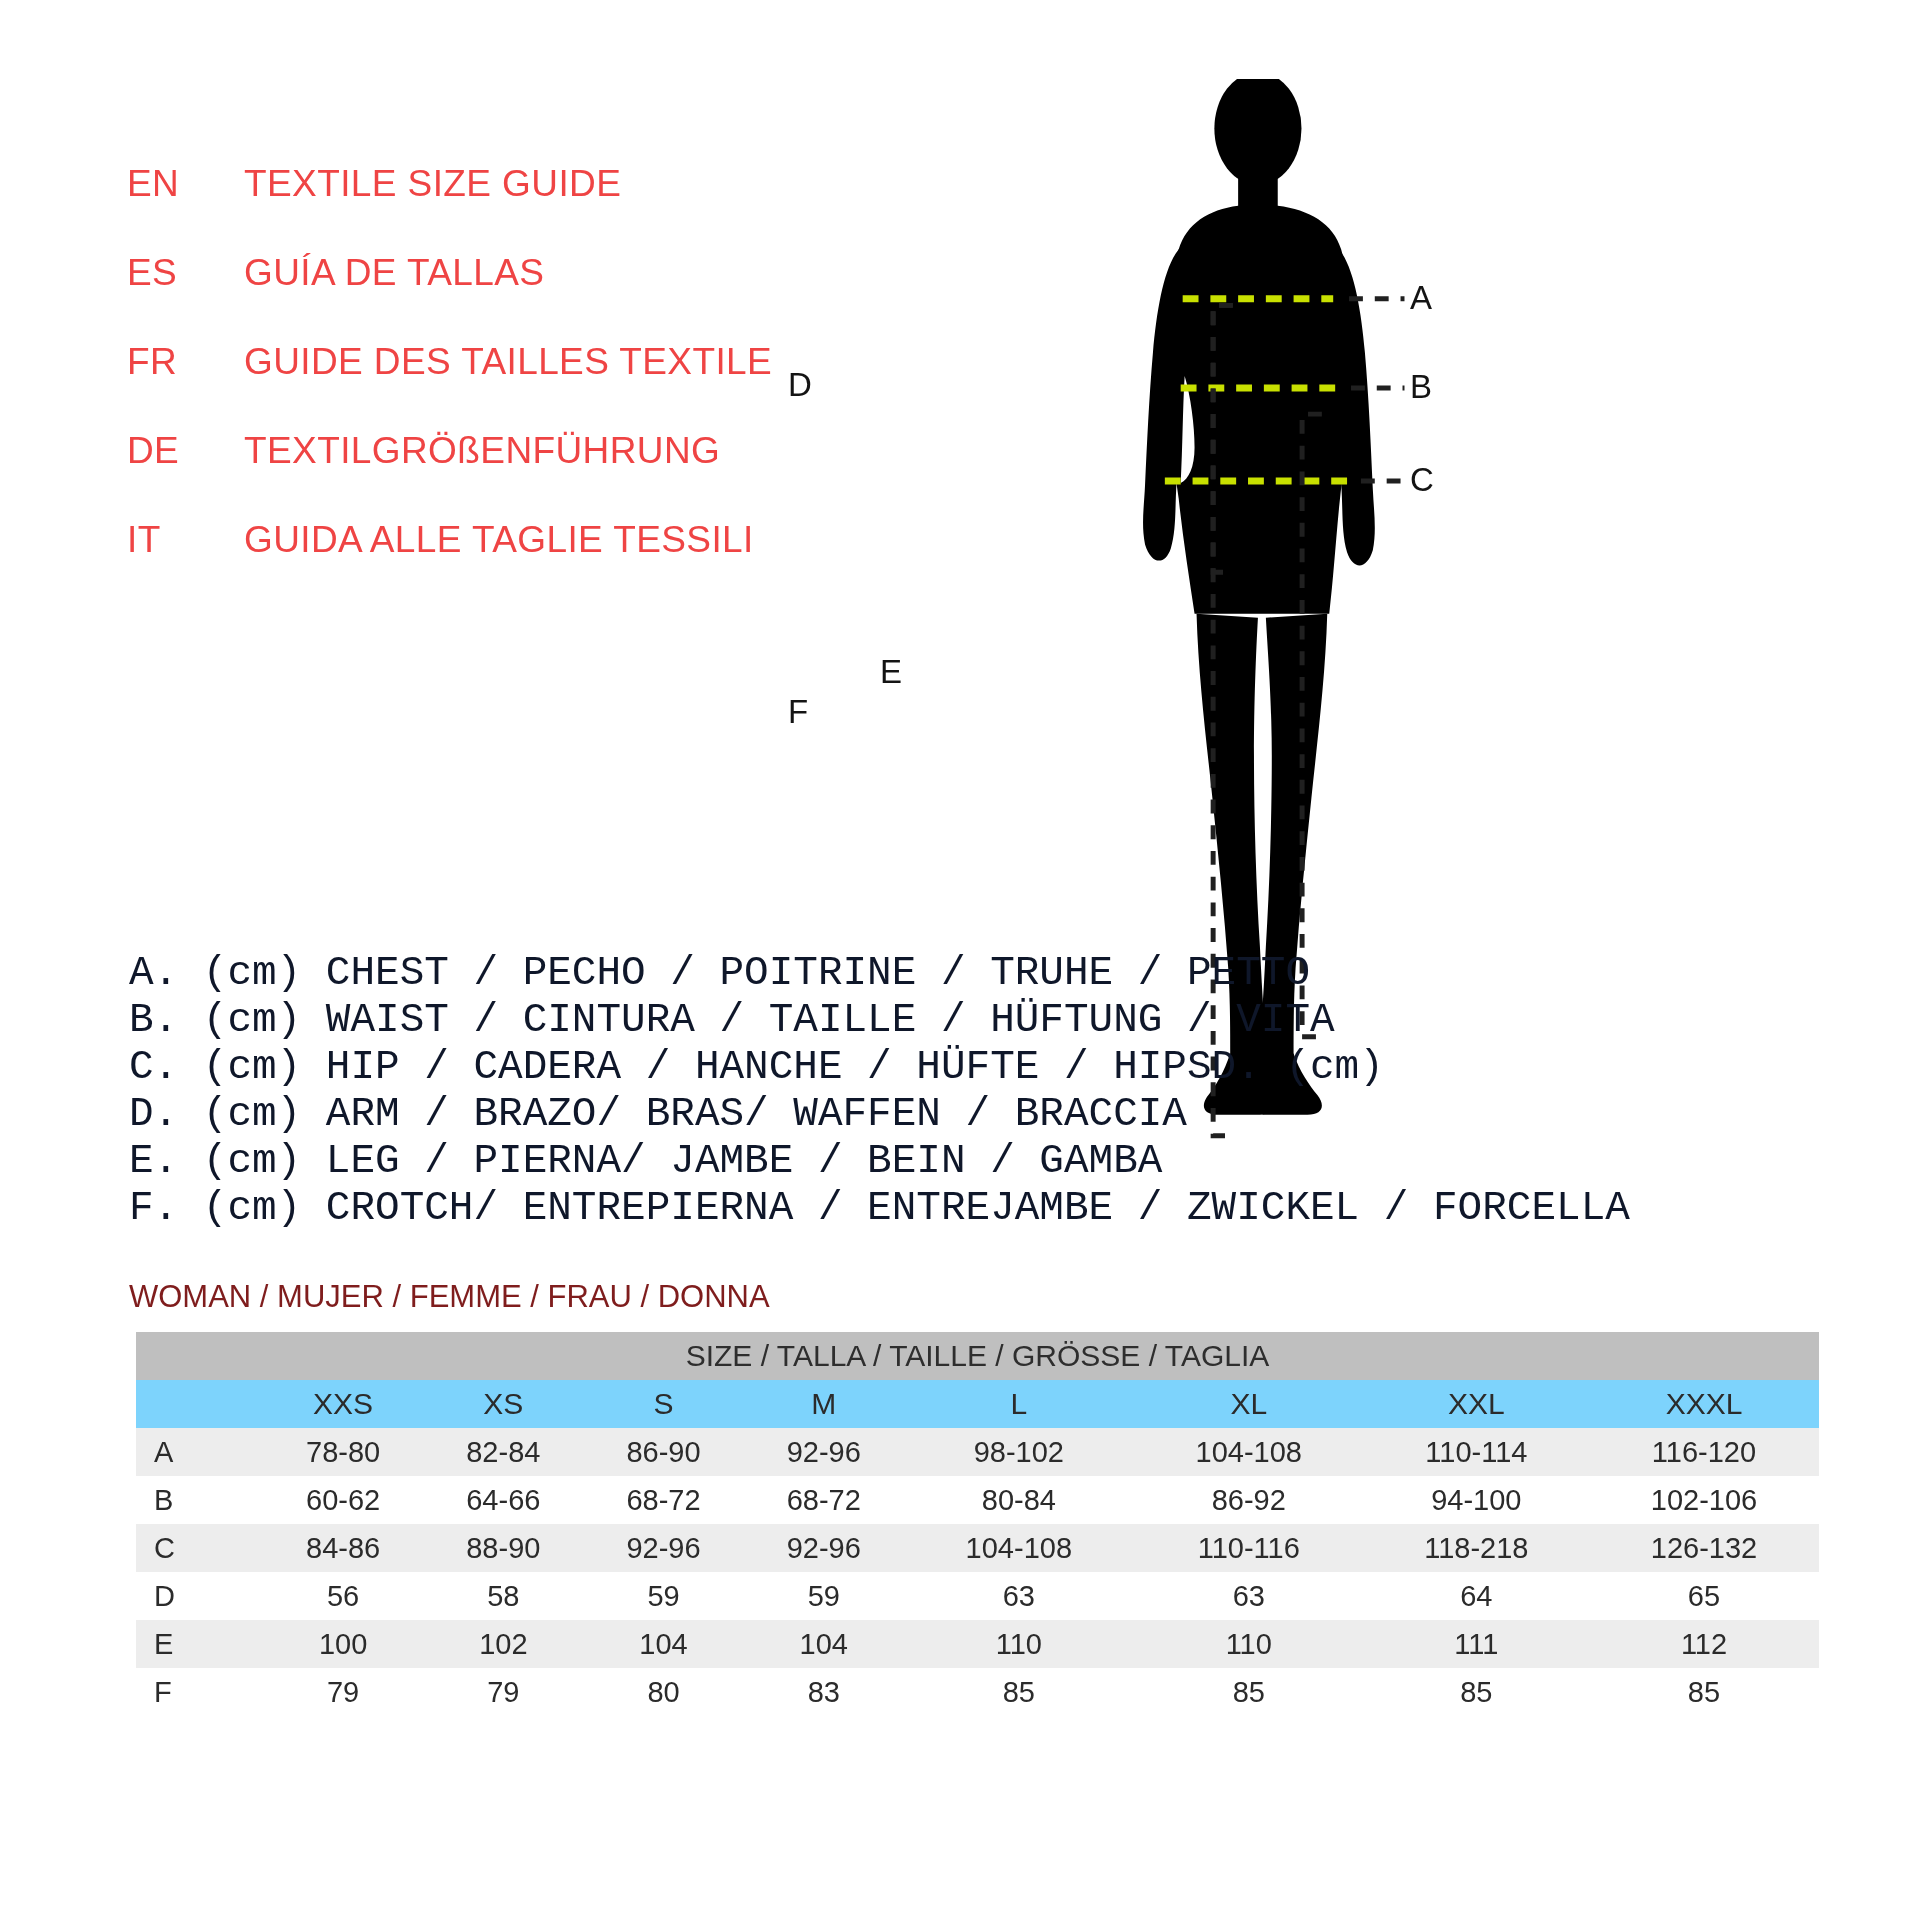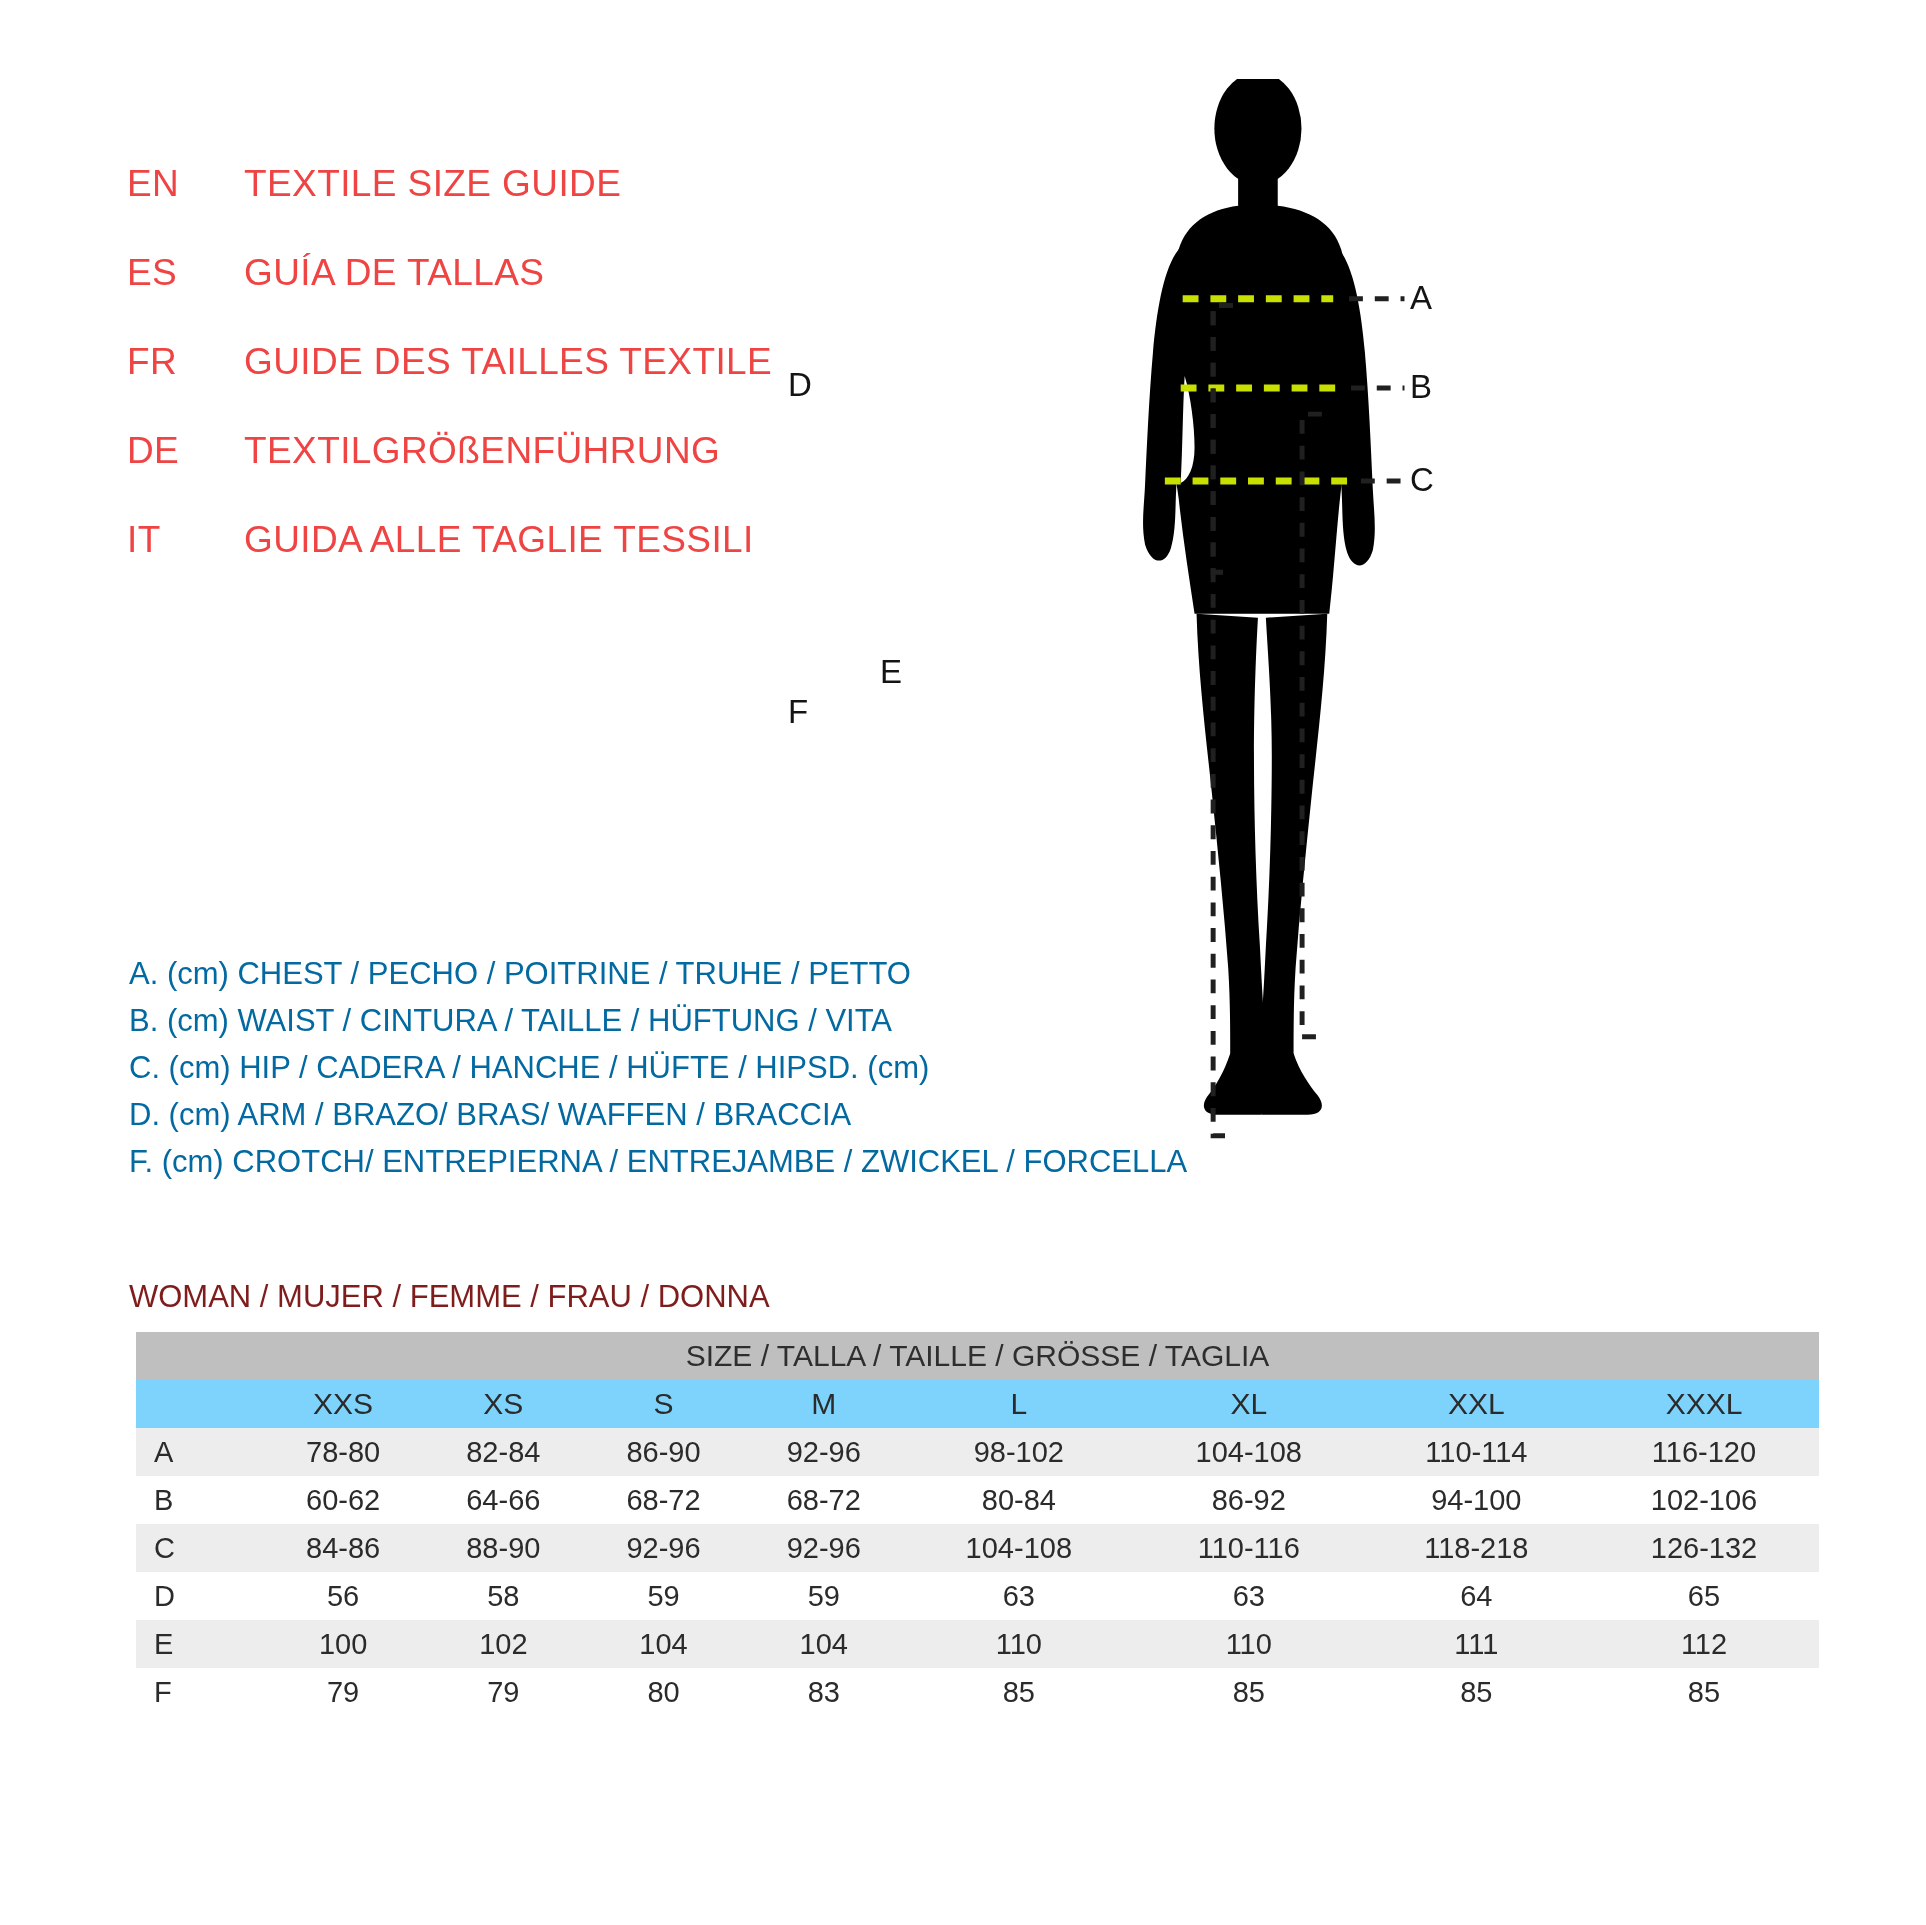--- a/index.html
+++ b/index.html
@@ -38,24 +38,25 @@
   .title-text { flex: 1 1 auto; margin-top: 40px; }
 
   
   #legend-block {
     position: absolute;
     left: 129px;
     top: 950px;
     width: 1148px;
   }
   .legend-row {
-    font-size: 31px;
+    font-size: 41px;
     line-height: 47px;
-    color: #0369a1;
+    color: #0f172a;
     white-space: nowrap;
+    font-family: Liberation Mono, monospace;
   }
 
   
   #gender-caption {
     position: absolute;
     left: 129px;
     top: 1277px;
     font-size: 31px;
     line-height: 40px;
     color: #7f1d1d;
@@ -246,20 +247,21 @@
 
     <path d="M190 150 L 170 150 L 170 780 L 190 780" transform="translate(-5,-12)"></path>
   </g>
 </svg>
 
 <div id="legend-block">
   <div class="legend-row">A. (cm) CHEST / PECHO / POITRINE / TRUHE / PETTO</div>
   <div class="legend-row">B. (cm) WAIST / CINTURA / TAILLE / HÜFTUNG / VITA</div>
   <div class="legend-row">C. (cm) HIP / CADERA / HANCHE / HÜFTE / HIPSD. (cm)</div>
   <div class="legend-row">D. (cm) ARM / BRAZO/ BRAS/ WAFFEN / BRACCIA</div>
+  <div class="legend-row">E. (cm) LEG / PIERNA/ JAMBE / BEIN / GAMBA</div>
   <div class="legend-row">F. (cm) CROTCH/ ENTREPIERNA / ENTREJAMBE / ZWICKEL / FORCELLA</div>
 </div>
 
 <div id="gender-caption">WOMAN / MUJER / FEMME / FRAU / DONNA</div>
 
 <table id="size-table">
   <tbody>
     <tr class="band-title">
       <td colspan="9">SIZE / TALLA / TAILLE / GRÖSSE / TAGLIA</td>
     </tr>

